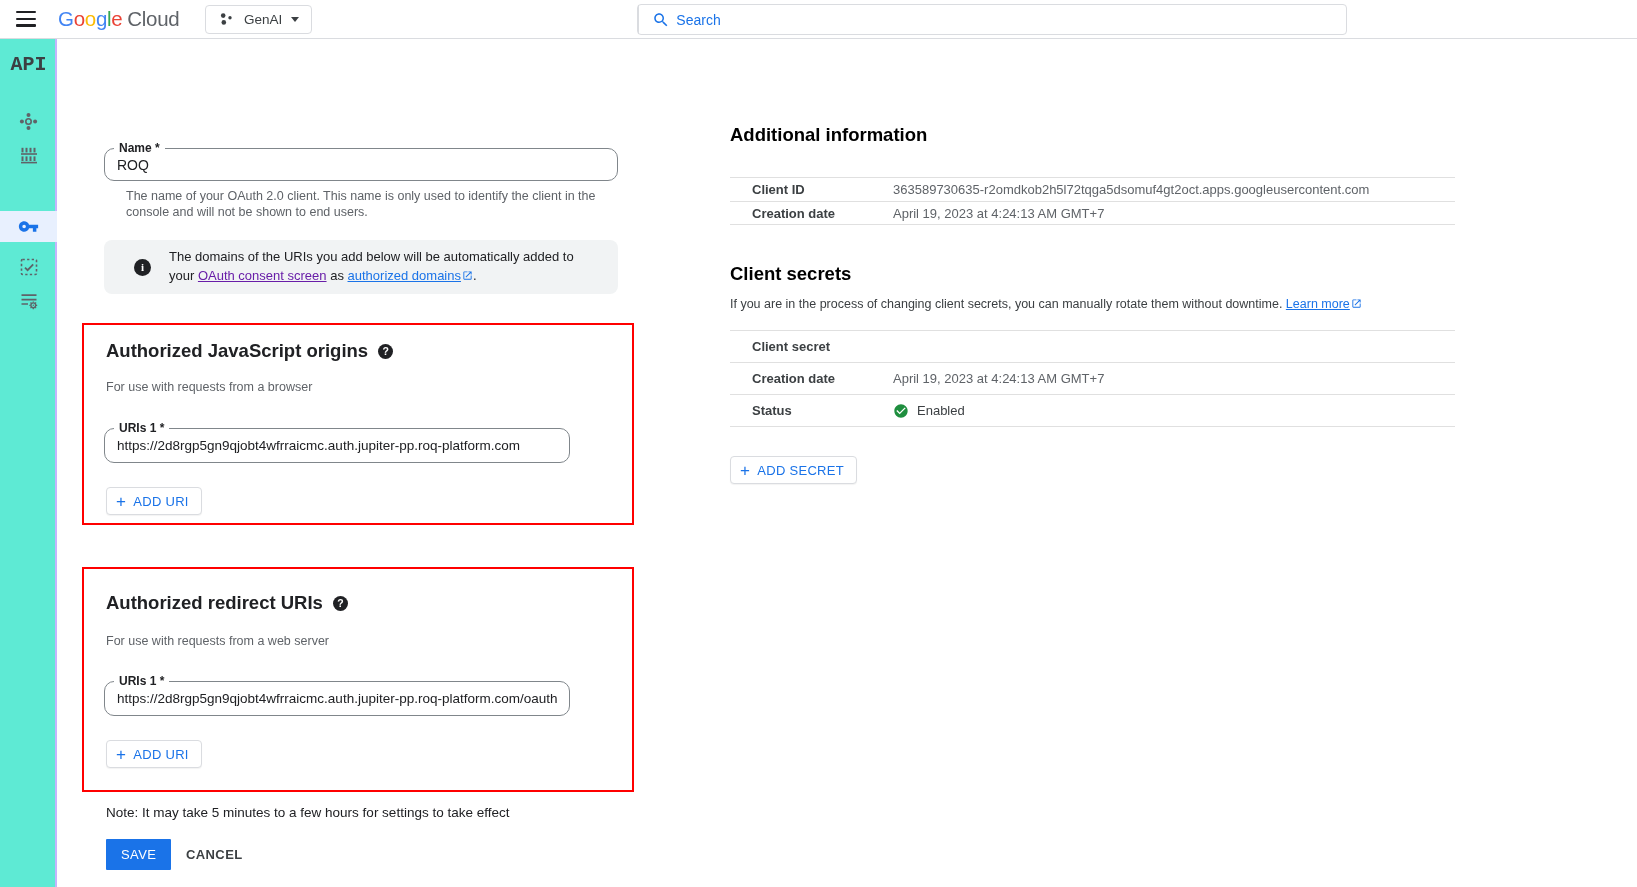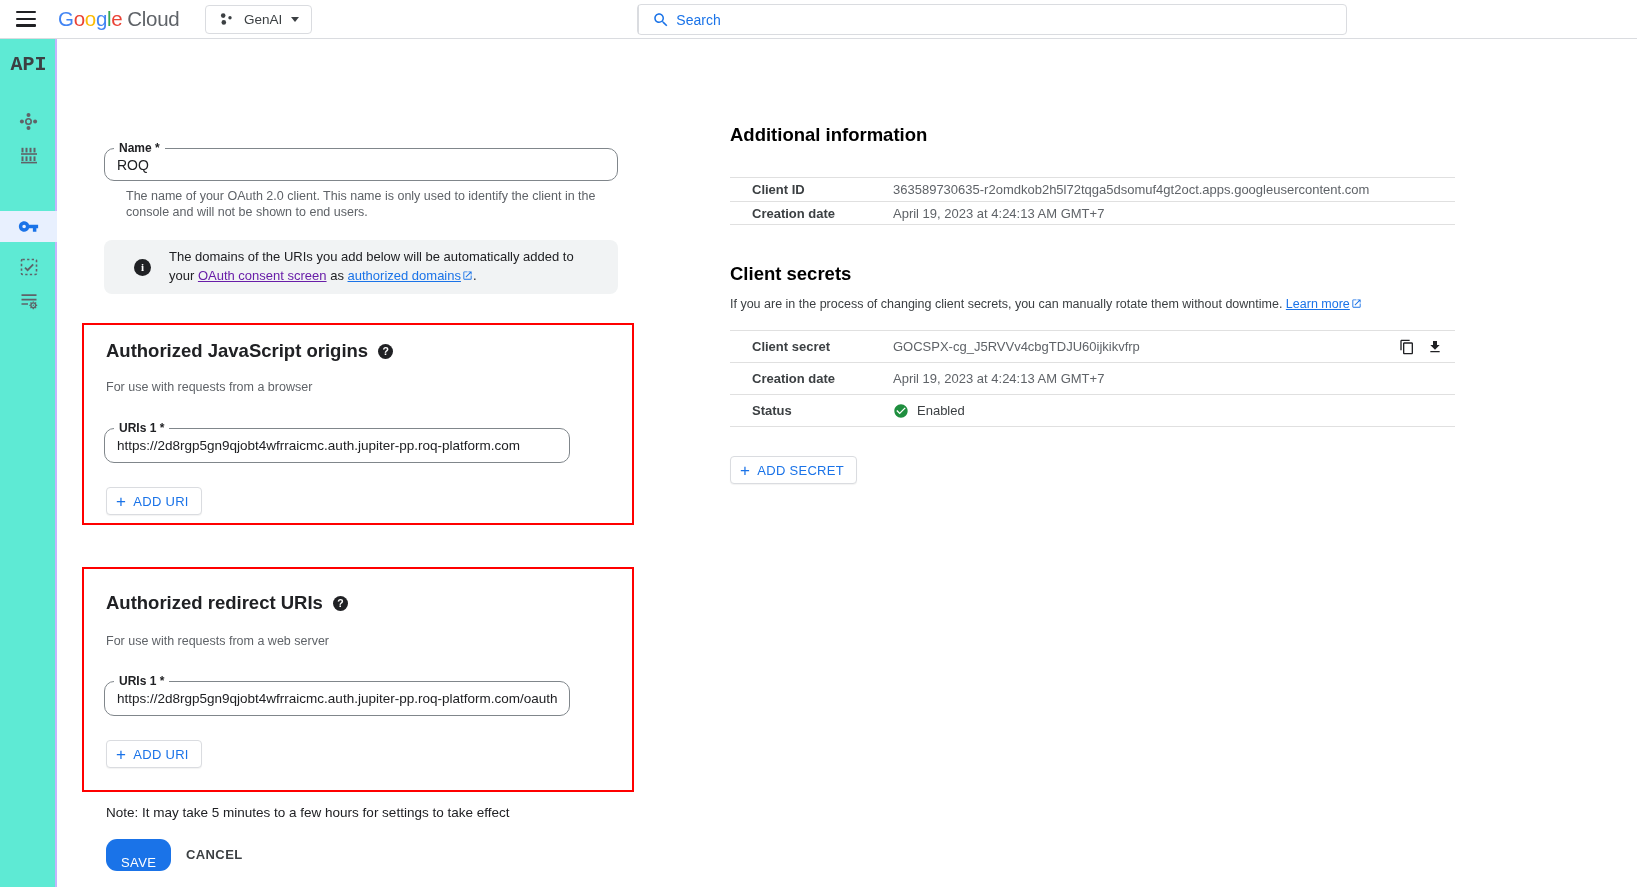--- a/index.html
+++ b/index.html
@@ -45,21 +45,21 @@
   a.lnk-purple { color:#681da8; }
   a.lnk-blue { color:#1a73e8; }
   .extlink { display:inline-block; vertical-align:-1px; margin-left:1px; }
   .sec-title { position:absolute; font-size:18.5px; font-weight:600; color:#202124; display:flex; align-items:center; gap:10px; }
   .help-icon { width:15px; height:15px; border-radius:50%; background:#202124; color:#fff; font-size:10.5px; font-weight:700; display:flex; align-items:center; justify-content:center; cursor:pointer; }
   .sec-sub { position:absolute; font-size:12.5px; color:#5f6368; }
   .redbox { position:absolute; border:2px solid #ff0000; pointer-events:none; z-index:4; }
   .add-btn { position:absolute; display:inline-flex; align-items:center; gap:7px; height:28px; padding:0 12px 0 9px; border:1px solid #dadce0; border-radius:4px; background:#fff; color:#1a73e8; font-size:13px; font-weight:500; letter-spacing:0.3px; cursor:pointer; box-shadow:0 1px 1px rgba(0,0,0,0.05); }
   .plus { font-size:17px; font-weight:500; line-height:1; }
   .note { position:absolute; left:106px; top:805px; font-size:13.5px; color:#202124; }
-  .save-btn { position:absolute; left:106px; top:839px; height:31px; padding:16px 15px; background:#1a73e8; color:#fff; border:none; border-radius:11px; font-size:13px; font-weight:500; letter-spacing:0.4px; cursor:pointer; font-family:inherit; }
+  .save-btn { position:absolute; left:106px; top:839px; height:31px; padding:8px 15px; background:#1a73e8; color:#fff; border:none; border-radius:1px; font-size:13px; font-weight:500; letter-spacing:0.4px; cursor:pointer; font-family:inherit; }
   .cancel-btn { position:absolute; left:186px; top:839px; height:31px; display:flex; align-items:center; color:#3c4043; font-size:13px; font-weight:600; letter-spacing:0.4px; cursor:pointer; }
 
   
   .r-title { position:absolute; font-size:18.5px; font-weight:600; color:#000000; }
   .kv-table { position:absolute; left:730px; width:725px; }
   .kv-row { display:flex; align-items:center; border-top:1px solid #e0e0e0; }
   .kv-table .kv-row:last-child { border-bottom:1px solid #e0e0e0; }
   .kv-label { width:163px; padding-left:22px; font-size:13px; font-weight:600; color:#3c4043; flex:none; }
   .kv-value { font-size:13px; color:#5f6368; display:flex; align-items:center; gap:8px; flex:1; }
   .row-icons { display:flex; align-items:center; gap:12px; margin-left:auto; padding-right:12px; }
@@ -215,35 +215,20 @@
   <div class="r-title" style="left:730px; top:263px;">Client secrets</div>
   <div class="cs-desc">
     <span>If you are in the process of changing client secrets, you can manually rotate them without downtime. </span><a class="lnk-blue" href="#" style="font-weight:400;">Learn more</a><span class="extlink" style="color:#1a73e8"><svg width="11" height="11" viewBox="0 0 24 24" fill="currentColor">
           <path d="M19 19H5V5h7V3H5c-1.11 0-2 .9-2 2v14c0 1.1.89 2 2 2h14c1.1 0 2-.9 2-2v-7h-2v7zM14 3v2h3.59l-9.83 9.83 1.41 1.41L19 6.41V10h2V3h-7z"></path>
         </svg></span>
   </div>
 
   <div class="kv-table" style="top:330px;">
     <div class="kv-row" style="height:32px;">
       <div class="kv-label">Client secret</div>
-      <div class="kv-value">
-        <span>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</span>
-        <span class="row-icons">
-          <span class="icon-btn">
-              <svg width="16" height="16" viewBox="0 0 24 24" fill="#202124">
-                <path d="M16 1H4c-1.1 0-2 .9-2 2v14h2V3h12V1zm3 4H8c-1.1 0-2 .9-2 2v14c0 1.1.9 2 2 2h11c1.1 0 2-.9 2-2V7c0-1.1-.9-2-2-2zm0 16H8V7h11v14z"></path>
-              </svg>
-            </span>
-          <span class="icon-btn">
-              <svg width="16" height="16" viewBox="0 0 24 24" fill="#202124">
-                <path d="M19 9h-4V3H9v6H5l7 7 7-7zM5 18v2h14v-2H5z"></path>
-              </svg>
-            </span>
-        </span>
-      </div>
     </div>
     <div class="kv-row" style="height:32px;">
       <div class="kv-label">Creation date</div>
       <div class="kv-value">April 19, 2023 at 4:24:13 AM GMT+7</div>
     </div>
     <div class="kv-row" style="height:33px;">
       <div class="kv-label">Status</div>
       <div class="kv-value">
         <span style="display:flex;">
             <svg width="16" height="16" viewBox="0 0 24 24" fill="#1e8e3e">

